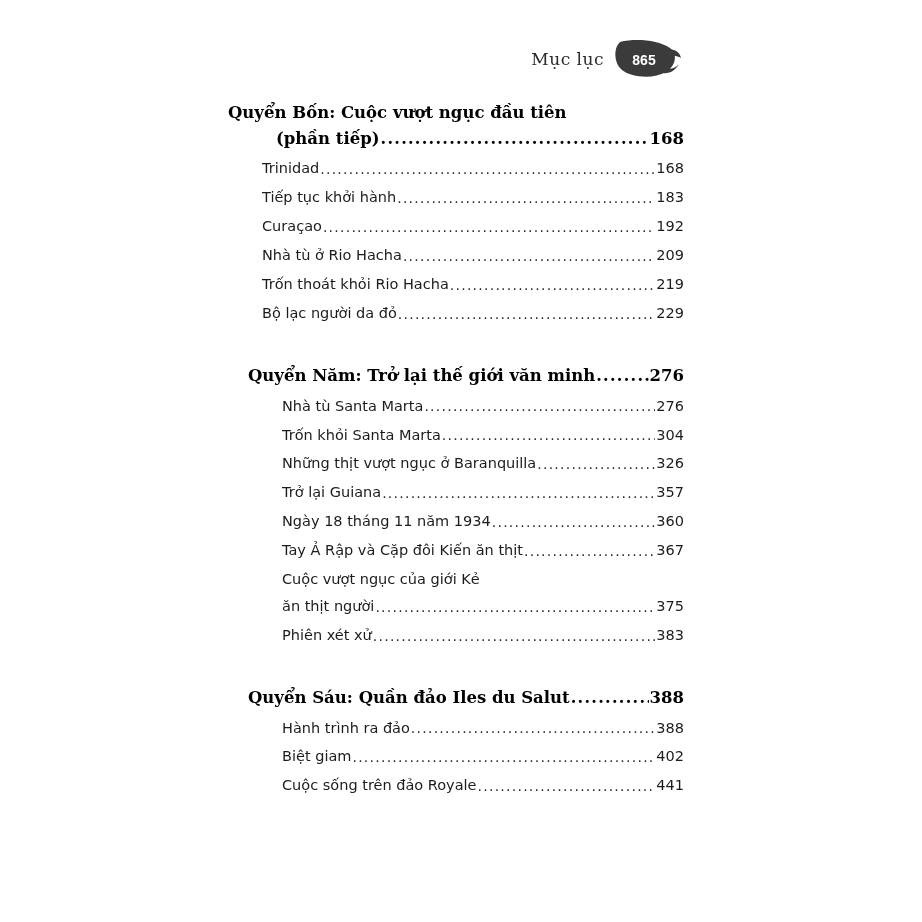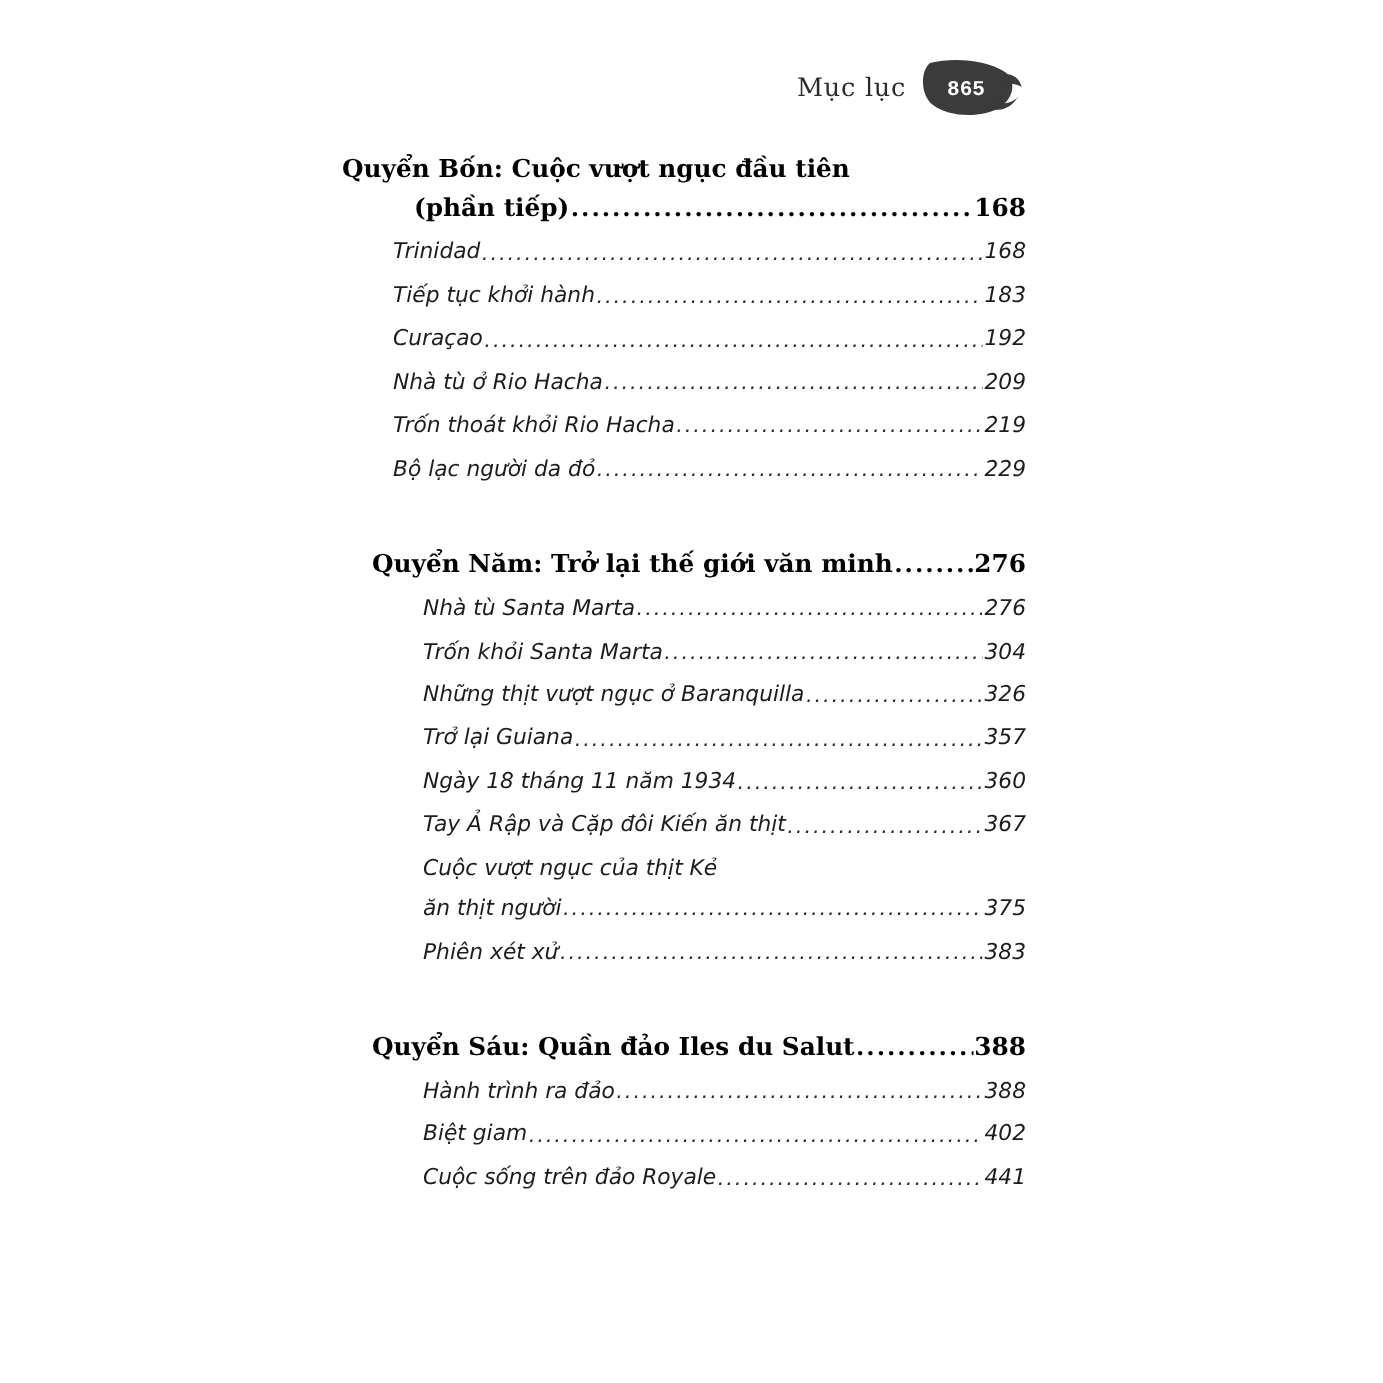--- a/index.html
+++ b/index.html
@@ -40,21 +40,21 @@
     justify-content: center;
   }
   .page-number-badge svg {
     position: absolute;
     top: 0;
     left: 0;
   }
   .page-number-badge .num {
     position: relative;
     z-index: 2;
-    font-family: Liberation Mono, monospace;
+    font-family: Liberation Sans, sans-serif;
     font-size: 14px;
     font-weight: bold;
     color: #ffffff;
     margin-left: -6px;
     margin-top: 2px;
   }
 
   
   .toc {
     position: absolute;
@@ -98,28 +98,27 @@
     font-weight: bold;
     font-size: 16.5px;
   }
   .sec-head.cont {
     padding-left: 48px;
   }
 
   
   .entry {
     display: flex;
-    align-items: center;
+    align-items: flex-end;
     font-size: 14.5px;
     line-height: 1.58;
     padding-left: 34px;
     white-space: nowrap;
     color: #1c1c1c;
     margin-top: 6px;
-    font-style: italic;
   }
   .entry .txt { flex: 0 0 auto; }
   .entry .dots {
     flex: 1 1 auto;
     overflow: hidden;
     white-space: nowrap;
     letter-spacing: 1.25px;
     font-size: 14px;
     margin: 0 1px;
     color: #2a2a2a;
@@ -221,21 +220,21 @@
       <span class="txt">Ngày 18 tháng 11 năm 1934</span>
       <span class="dots">........................................................................................................</span>
       <span class="pg">360</span>
     </div>
     <div class="entry">
       <span class="txt">Tay Ả Rập và Cặp đôi Kiến ăn thịt</span>
       <span class="dots">........................................................................................................</span>
       <span class="pg">367</span>
     </div>
     <div class="entry nodots">
-      <span class="txt">Cuộc vượt ngục của thịt Kẻ</span>
+      <span class="txt">Cuộc vượt ngục của giới Kẻ</span>
 
       <span class="pg"></span>
     </div>
     <div class="entry wrap2">
       <span class="txt">ăn thịt người</span>
       <span class="dots">........................................................................................................</span>
       <span class="pg">375</span>
     </div>
     <div class="entry">
       <span class="txt">Phiên xét xử</span>

